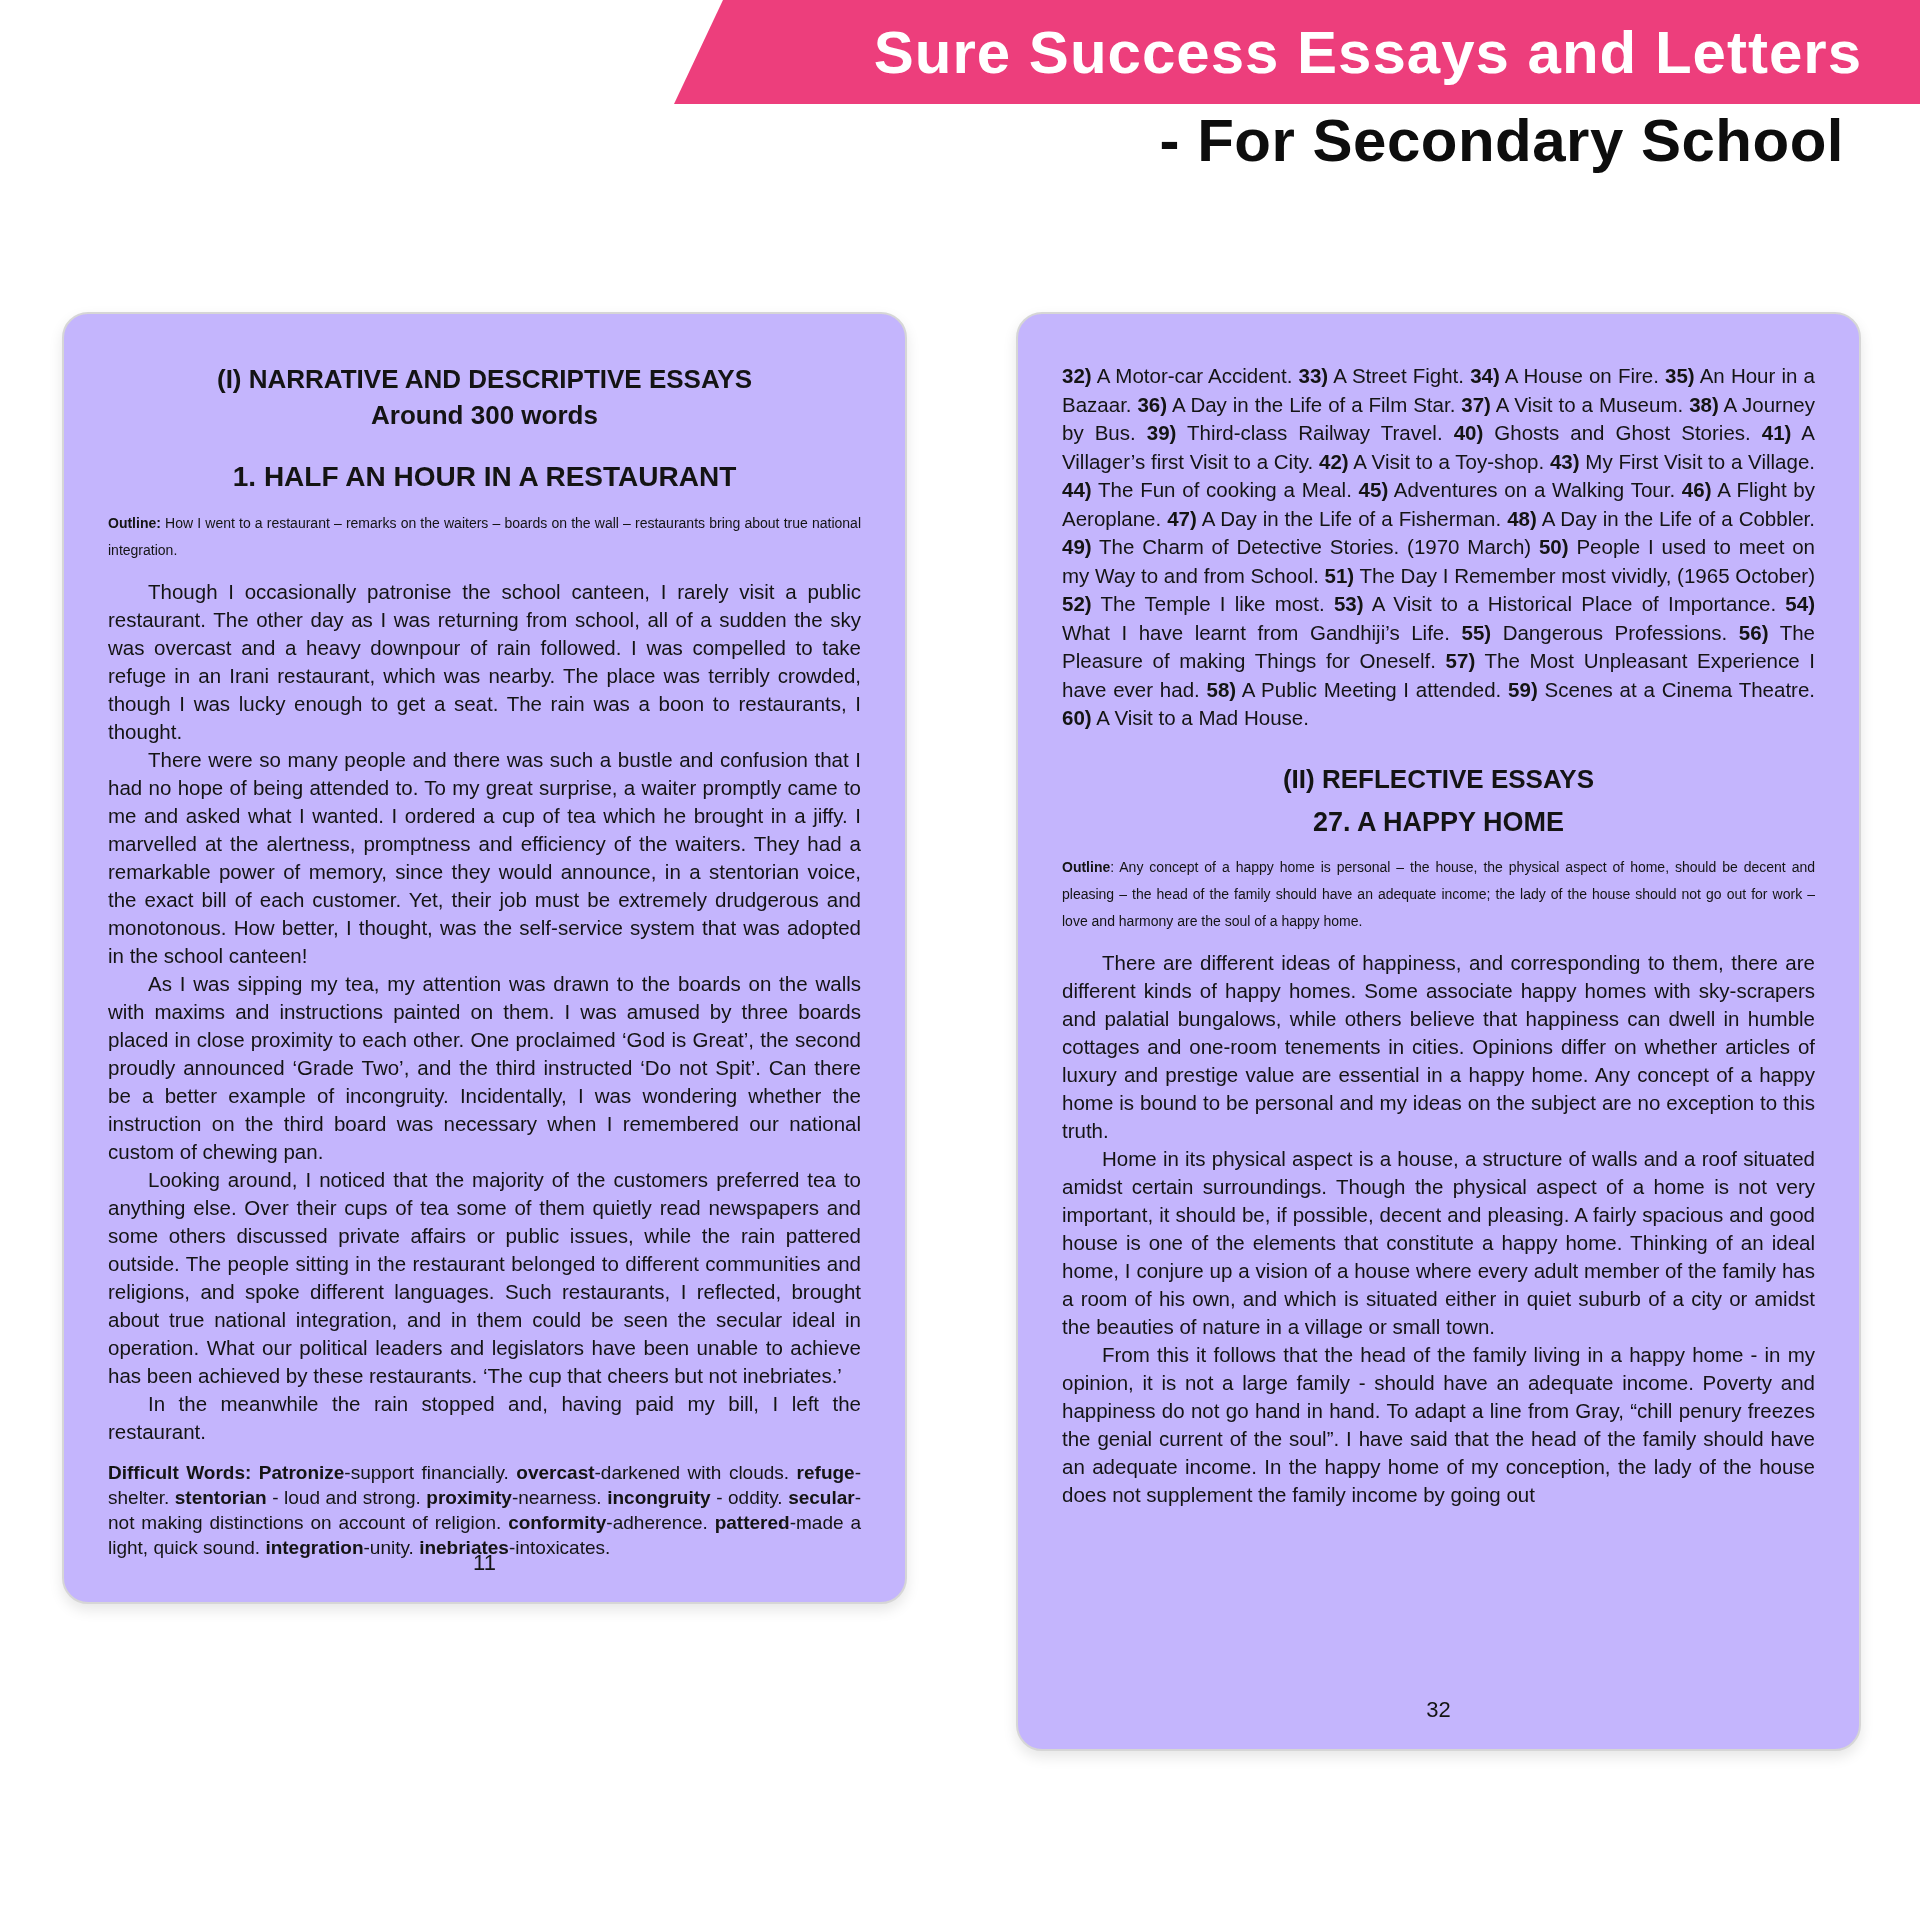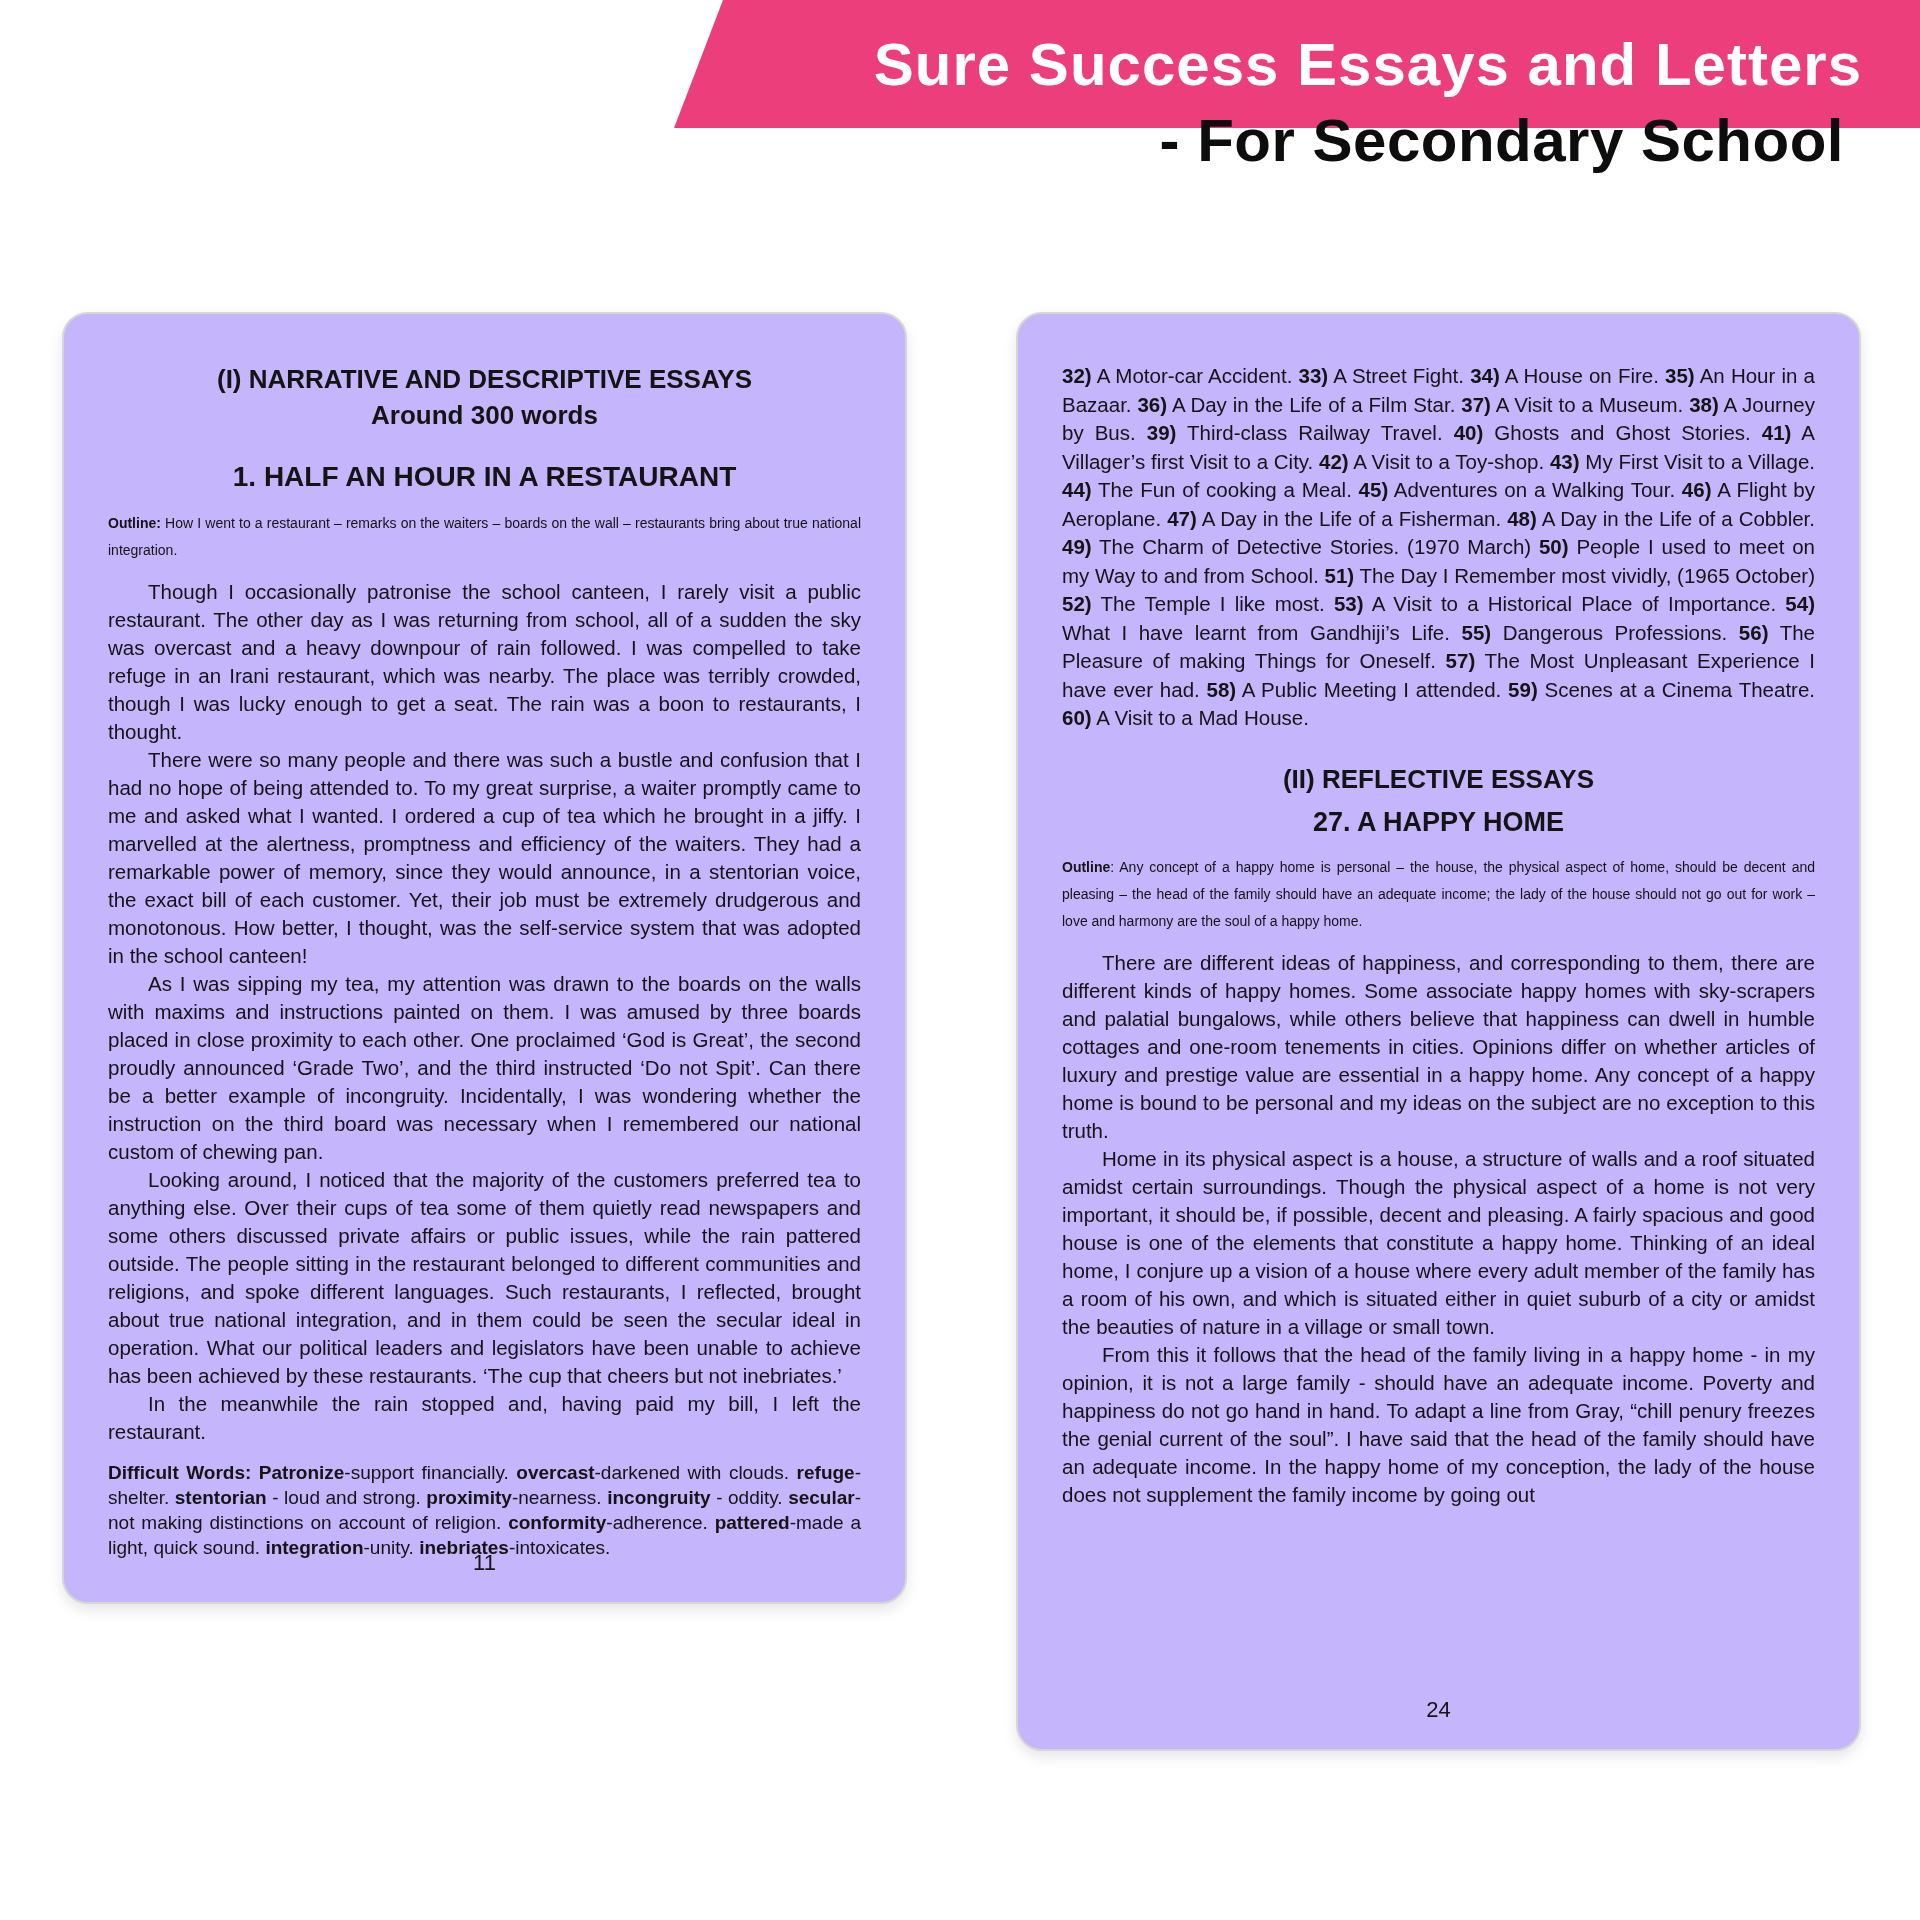--- a/index.html
+++ b/index.html
@@ -3,21 +3,21 @@
 <meta charset="utf-8">
 <style>
   html,body{margin:0;padding:0;}
   body{
     width:1920px;height:1920px;position:relative;background:#ffffff;
     font-family:"Liberation Sans","DejaVu Sans",sans-serif;color:#141414;
     overflow:hidden;
   }
   
   .banner{
-    position:absolute;top:0;left:608px;right:0;height:128px;
+    position:absolute;top:0;left:608px;right:0;height:104px;
     background:#ED3E7C;
     clip-path:polygon(115px 0, 100% 0, 100% 100%, 66px 100%);
     display:flex;align-items:center;justify-content:flex-end;
     padding-right:58px;box-sizing:border-box;
   }
   .banner-text{
     color:#ffffff;font-size:60px;font-weight:600;letter-spacing:1px;white-space:nowrap;
   }
   .subtitle{
     position:absolute;top:106px;right:76px;
@@ -96,14 +96,14 @@
 
   <h2 class="section-title-right">(II) REFLECTIVE ESSAYS</h2>
   <h3 class="essay-title-right">27. A HAPPY HOME</h3>
 
   <p class="outline"><b>Outline</b>: Any concept of a happy home is personal – the house, the physical aspect of home, should be decent and pleasing – the head of the family should have an adequate income; the lady of the house should not go out for work – love and harmony are the soul of a happy home.</p>
 
   <p class="body">There are different ideas of happiness, and corresponding to them, there are different kinds of happy homes. Some associate happy homes with sky-scrapers and palatial bungalows, while others believe that happiness can dwell in humble cottages and one-room tenements in cities. Opinions differ on whether articles of luxury and prestige value are essential in a happy home. Any concept of a happy home is bound to be personal and my ideas on the subject are no exception to this truth.</p>
   <p class="body">Home in its physical aspect is a house, a structure of walls and a roof situated amidst certain surroundings. Though the physical aspect of a home is not very important, it should be, if possible, decent and pleasing. A fairly spacious and good house is one of the elements that constitute a happy home. Thinking of an ideal home, I conjure up a vision of a house where every adult member of the family has a room of his own, and which is situated either in quiet suburb of a city or amidst the beauties of nature in a village or small town.</p>
   <p class="body">From this it follows that the head of the family living in a happy home - in my opinion, it is not a large family - should have an adequate income. Poverty and happiness do not go hand in hand. To adapt a line from Gray, “chill penury freezes the genial current of the soul”. I have said that the head of the family should have an adequate income. In the happy home of my conception, the lady of the house does not supplement the family income by going out</p>
 
-  <div class="pagenum">24</div>
+  <div class="pagenum">32</div>
 </div>
 
 </body></html>

